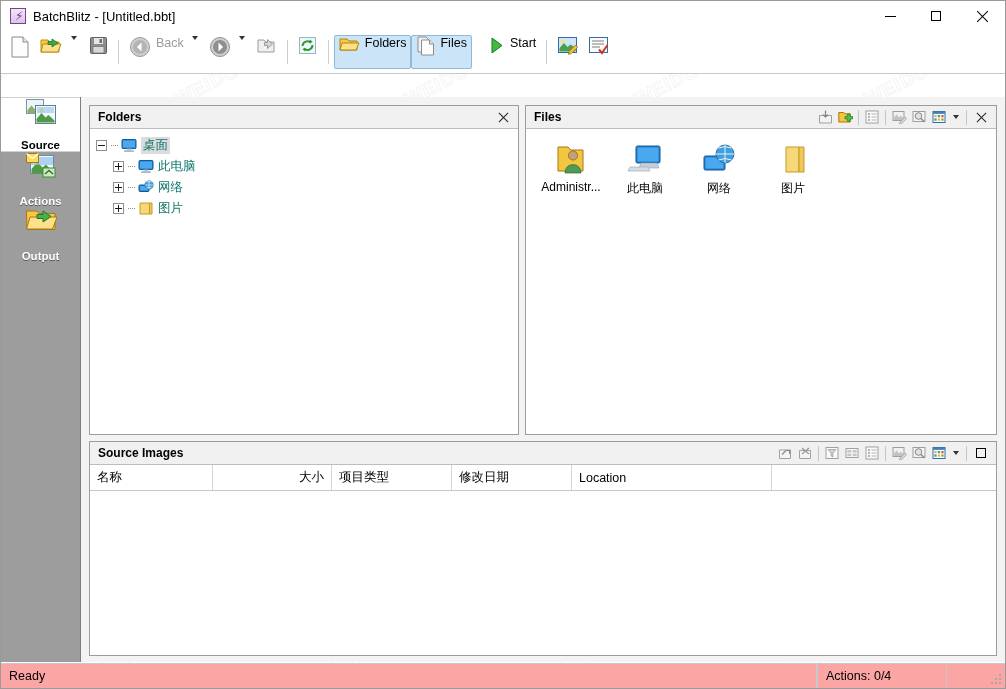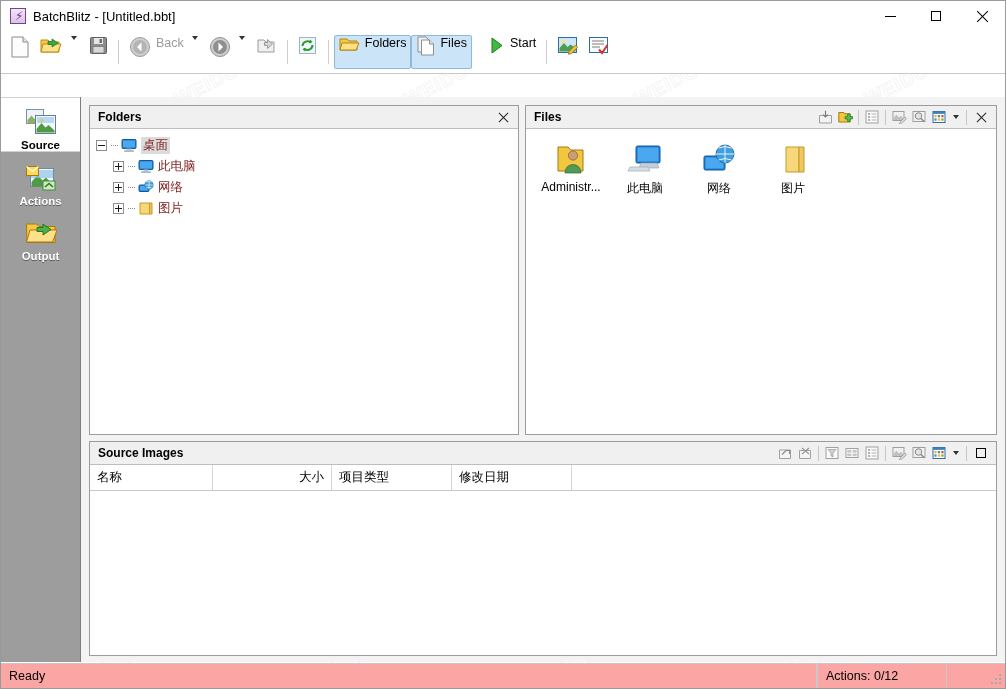--- a/index.html
+++ b/index.html
@@ -57,21 +57,21 @@
 
   
   .ic{display:block;}
 
   
   #body{position:absolute;left:0;top:96px;right:0;bottom:26px;display:flex;z-index:55;}
 
   
   #sidebar{width:80px;background:#9d9d9d;border-right:1px solid #7d7d7d;
            position:relative;flex:none;box-sizing:border-box;}
-  .sb-item{height:55px;display:flex;flex-direction:column;align-items:center;justify-content:flex-end;
+  .sb-item{height:55px;display:flex;flex-direction:column;align-items:center;justify-content:space-between;
            position:relative;box-sizing:border-box;}
   .sb-item .sb-lbl{font-size:11.5px;font-weight:bold;color:#fff;margin-top:3px;
                    text-shadow:0 1px 0 rgba(0,0,0,.45);}
   .sb-item.active{background:#fff;border-top:1px solid #d0d0d0;border-bottom:1px solid #d0d0d0;}
   .sb-item.active .sb-lbl{color:#000;text-shadow:none;}
 
   
   #work{flex:1;display:flex;flex-direction:column;background:#f3f3f3;min-width:0;}
   #topRow{height:338px;display:flex;flex:none;padding:8px 8px 0 8px;box-sizing:border-box;gap:6px;}
   #botRow{flex:1;padding:6px 8px 6px 8px;box-sizing:border-box;min-height:0;}
@@ -94,21 +94,21 @@
   
   #folders{width:430px;flex:none;}
   .tree{padding:6px 0 0 6px;}
   .trow{display:flex;align-items:center;height:21px;}
   .tind{flex:none;}
   .texp{width:11px;height:11px;border:1px solid #8d8d8d;background:#fff;box-sizing:border-box;
         position:relative;margin-right:4px;flex:none;}
   .texp:before{content:"";position:absolute;left:1px;top:4px;width:7px;height:1px;background:#1a1a1a;}
   .texp.plus:after{content:"";position:absolute;left:4px;top:1px;width:1px;height:7px;background:#1a1a1a;}
   .tdash{width:7px;height:1px;border-top:1px dotted #8a8a8a;margin-right:3px;flex:none;}
-  .tlabel{font-size:12.5px;color:#7f1d1d;margin-left:4px;white-space:nowrap;}
+  .tlabel{font-size:12.5px;color:#0f766e;margin-left:4px;white-space:nowrap;}
   .tlabel.sel{background:#dcdcdc;padding:0 2px;}
   .tico{flex:none;width:16px;height:16px;position:relative;}
 
   
   #files{flex:1;}
   .fgrid{display:flex;flex-wrap:wrap;padding:10px 4px 0 8px;}
   .fitem{width:74px;display:flex;flex-direction:column;align-items:center;padding-top:4px;}
   .fitem .fname{font-size:12px;color:#000;margin-top:4px;max-width:72px;overflow:hidden;
                 text-overflow:ellipsis;white-space:nowrap;text-align:center;}
 
@@ -661,34 +661,35 @@
                 <i class="glyph-max"></i>
               </div>
             </div>
           </div>
 
           <div class="colhead">
             <div class="cell" style="width:123px">名称</div>
             <div class="cell right" style="width:119px">大小</div>
             <div class="cell" style="width:120px">项目类型</div>
             <div class="cell" style="width:120px">修改日期</div>
+            <div class="cell last" style="width:200px">Location</div>
           </div>
 
           <div class="listbody"></div>
         </div>
       </div>
 
     </div>
   </div>
 
   <div id="statusbar">
     <div class="sb-cell" style="flex:1">Ready</div>
     <div class="sb-div"></div>
     <div class="sb-div"></div>
-    <div class="sb-cell" style="width:128px">Actions: 0/12</div>
+    <div class="sb-cell" style="width:128px">Actions: 0/4</div>
     <div class="sb-div"></div>
     <div class="sb-cell" style="width:58px"></div>
     <div id="grip">
         <i style="left: 8px; top: 0px;"></i>
         <i style="left: 4px; top: 4px;"></i>
         <i style="left: 8px; top: 4px;"></i>
         <i style="left: 0px; top: 8px;"></i>
         <i style="left: 4px; top: 8px;"></i>
         <i style="left: 8px; top: 8px;"></i>
       </div>

